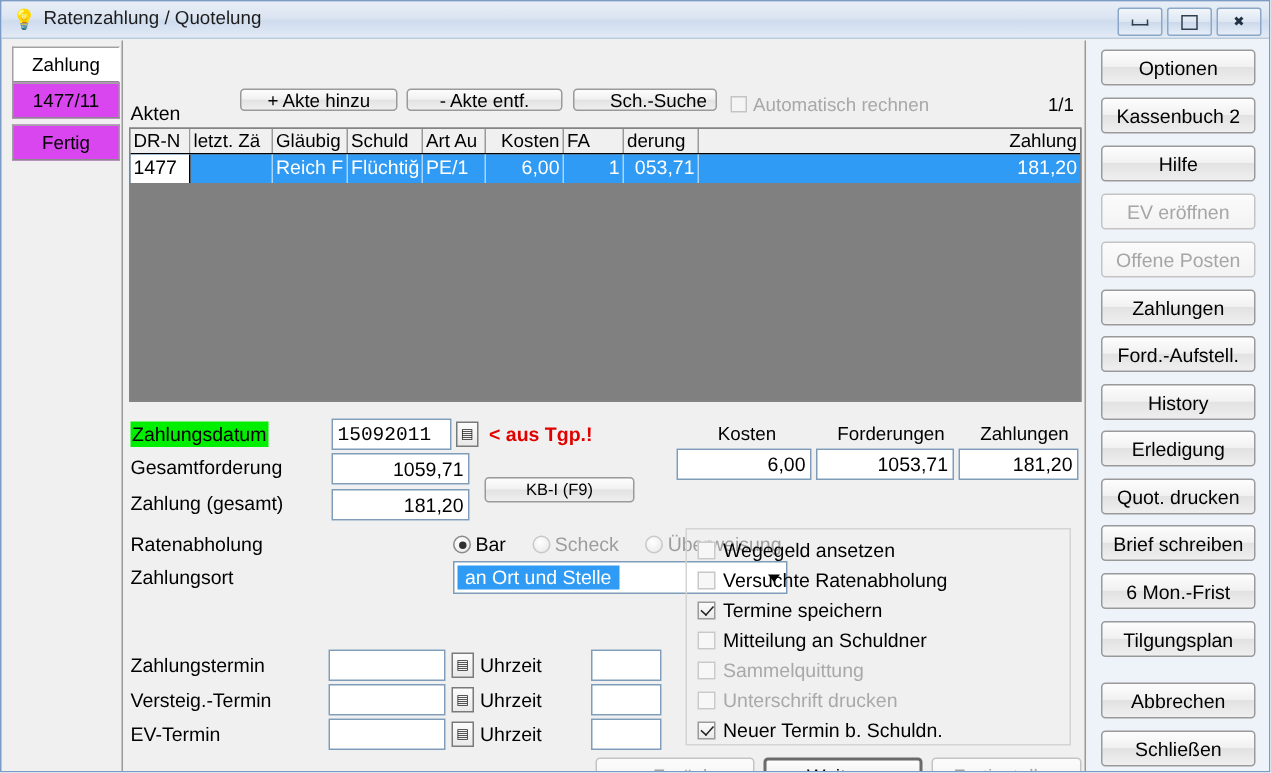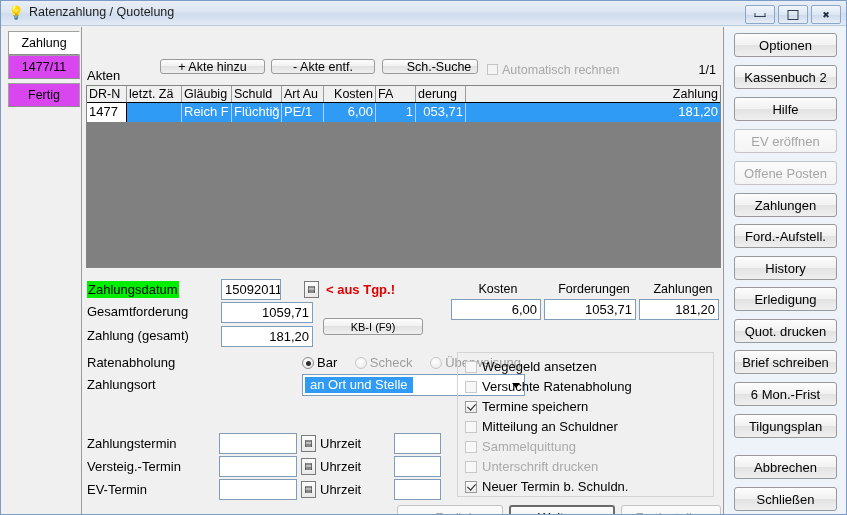--- a/index.html
+++ b/index.html
@@ -456,21 +456,21 @@
         <div class="gc" style="width:50px">Flüchtiğ</div>
         <div class="gc" style="width:42px">PE/1</div>
         <div class="gc ta-r" style="width:52px">6,00</div>
         <div class="gc ta-r" style="width:40px">1</div>
         <div class="gc ta-r" style="width:50px">053,71</div>
         <div class="gc ta-r" style="width:254px;border-right:none">181,20</div>
       </div>
     </div>
 
     <div class="hl-green" style="left:4px; top:254px;">Zahlungsdatum</div>
-    <div class="fld" style="left:138px; top:252px; width:60px;">15092011</div>
+    <div class="fld" style="left:138px; top:252px; width:80px;font-family:Liberation Mono, monospace;">15092011</div>
     <div class="calicon" style="left:221px; top:254px;">▤</div>
     <div class="redwarn" style="left:243px; top:255px;">&lt; aus Tgp.!</div>
 
     <div class="lbl" style="left:4px; top:277px;">Gesamtforderung</div>
     <div class="fld r" style="left:138px; top:275px; width:92px;">1059,71</div>
 
     <div class="lbl" style="left:4px; top:301px;">Zahlung (gesamt)</div>
     <div class="fld r" style="left:138px; top:299px; width:92px;">181,20</div>
     <button class="btn" style="position:absolute; left:240px; top:291px; width:100px; height:17px; font-size:11px;">KB-I (F9)</button>
 

